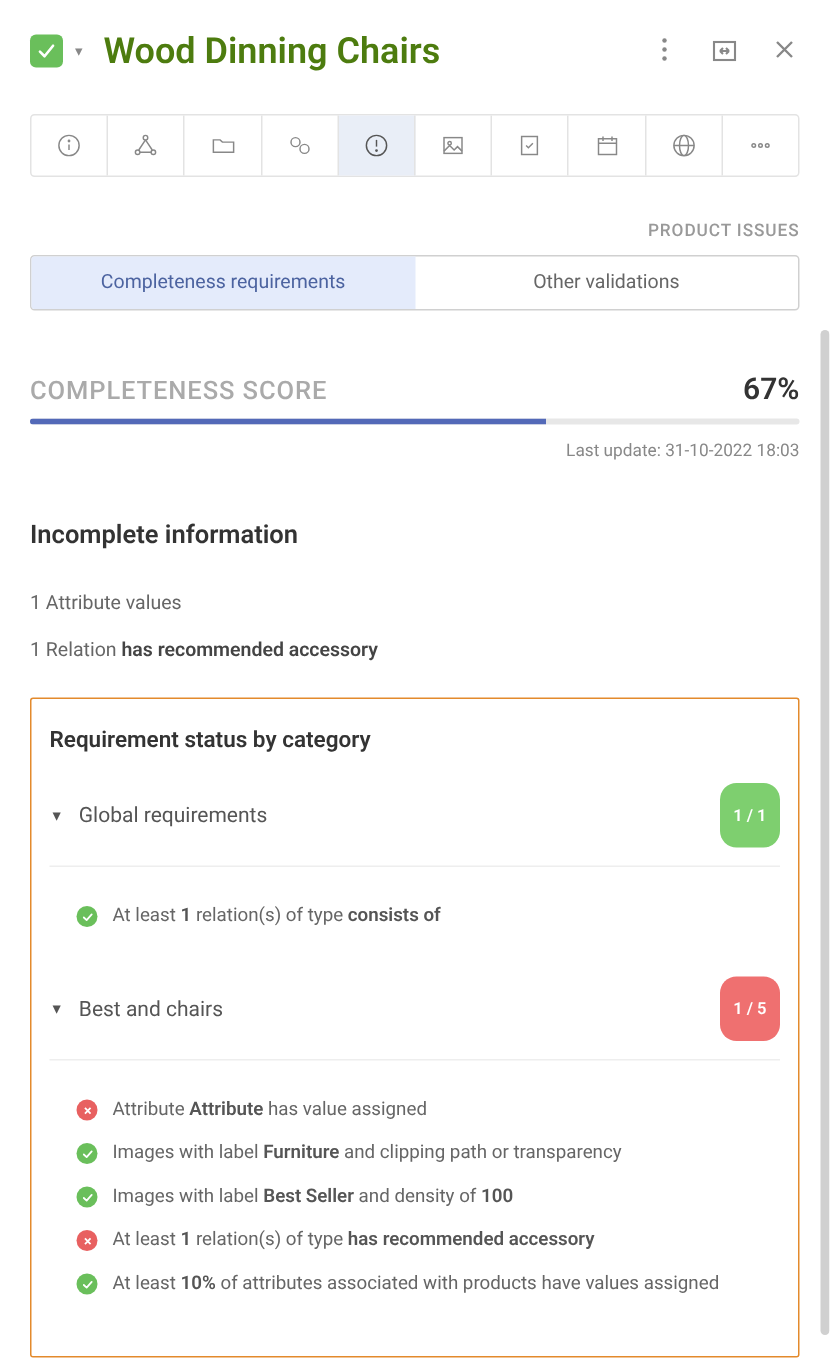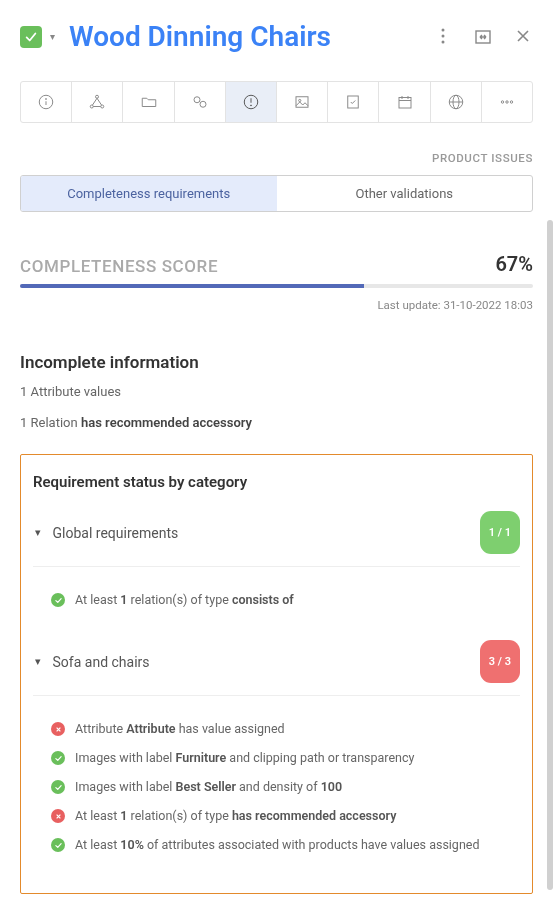--- a/index.html
+++ b/index.html
@@ -26,23 +26,23 @@
 .check-badge {
   width: 22px; height: 22px;
   background: #6abf5b;
   border-radius: 4px;
   display: flex; align-items: center; justify-content: center;
   color: #fff;
 }
 .check-badge svg { width: 14px; height: 14px; }
 .header-chevron { color: #888; font-size: 10px; cursor: pointer;}
 .header-title {
-  font-size: 28px;
+  font-size: 24px;
   font-weight: 600;
-  color: #3b82f6;
+  color: #4d7c0f;
   flex: 1;
   margin-left: 6px;
 }
 .header-actions {
   display: flex;
   gap: 20px;
   color: #888;
 }
 .header-actions > div { cursor: pointer; width:20px; display:flex; justify-content:center; }
 .toolbar {
@@ -118,21 +118,21 @@
 .last-update {
   text-align: right;
   font-size: 11.5px;
   color: #888;
   margin-bottom: 40px;
 }
 .h2 {
   font-size: 17px;
   font-weight: 600;
   color: #333;
-  margin-bottom: 12px;
+  margin-bottom: 28px;
 }
 .info-row {
   font-size: 13px;
   color: #666;
   margin-bottom: 16px;
 }
 .info-row .bold { color: #444; font-weight: 600; }
 .highlight-box {
   border: 1.5px solid #e38a2c;
   border-radius: 2px;
@@ -340,22 +340,22 @@
             </svg>
           </span>
         <span>
           <span>At least </span><b>1</b><span> relation(s) of type </span><b>consists of</b>
         </span>
       </div>
     </div>
 
     <div class="cat-row">
       <span class="cat-chevron">▾</span>
-      <span class="cat-name">Sofa and chairs</span>
-      <span class="badge red">3 / 3</span>
+      <span class="cat-name">Best and chairs</span>
+      <span class="badge red">1 / 5</span>
     </div>
     <div class="req-list">
       <div class="req-item">
         <span class="mark fail">
             <svg viewBox="0 0 12 12" stroke="#fff" stroke-width="1.6">
               <path d="M3.5 3.5 L8.5 8.5 M8.5 3.5 L3.5 8.5"></path>
             </svg>
           </span>
         <span><span>Attribute </span><b>Attribute</b><span> has value assigned</span></span>
       </div>

